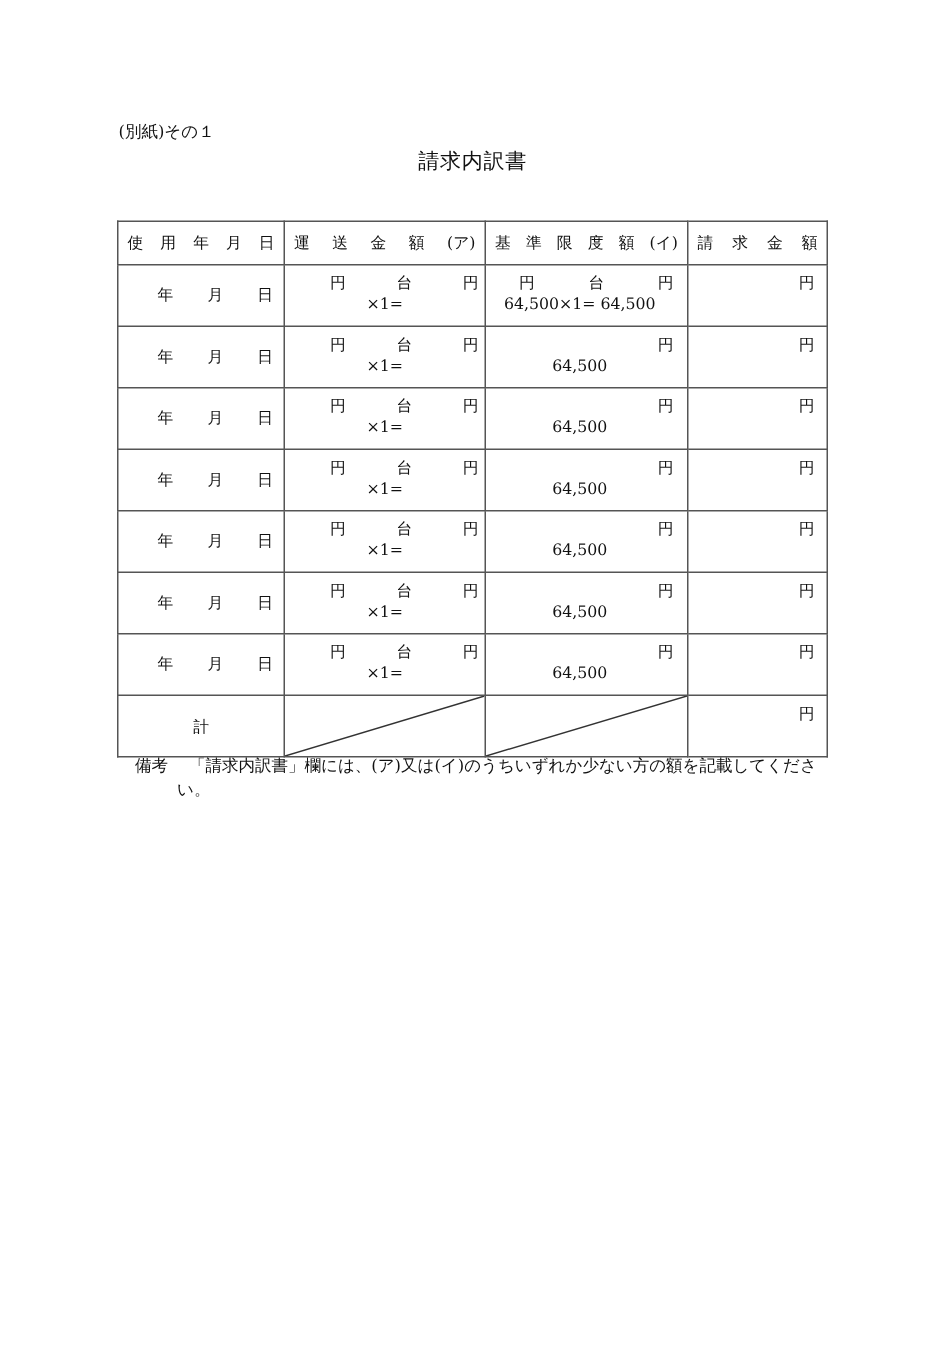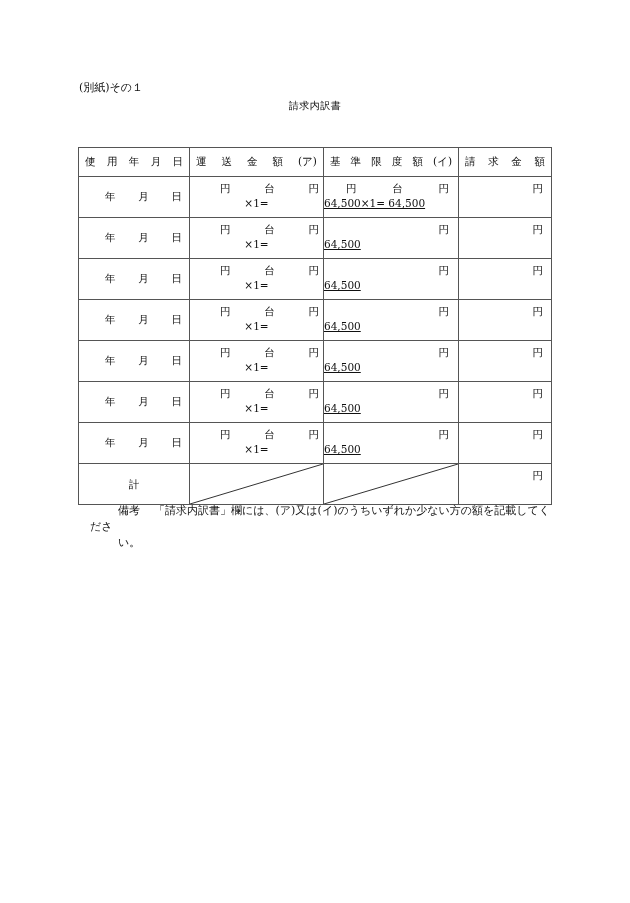--- a/index.html
+++ b/index.html
@@ -1,37 +1,37 @@
 <!DOCTYPE html>
 <html><head>
 <meta charset="utf-8">
 <style>
   html, body { margin:0; padding:0; background:#ffffff; }
   body { width:630px; height:903px; position:relative; overflow:hidden;
          font-family:"DejaVu Serif","Liberation Serif",serif; color:#111; }
   .page { position:absolute; left:0; top:0; width:516px; height:903px; }
   .annex { position:absolute; left:79px; top:80px; font-size:11px; }
-  .title { position:absolute; left:0; width:630px; top:99px; text-align:center; font-size:10px; letter-spacing:0.5px; }
+  .title { position:absolute; left:0; width:630px; top:99px; text-align:center; font-size:14px; letter-spacing:0.5px; }
   .subtitle { position:absolute; left:0; width:630px; top:124px; text-align:center; font-size:11px; letter-spacing:0.3px; }
   table.grid { position:absolute; left:78px; top:147px; border-collapse:collapse; table-layout:fixed; width:473px; font-size:10.5px; }
   table.grid td, table.grid th { border:1px solid #555; padding:0; vertical-align:top; position:relative; font-weight:normal; }
   table.grid th { height:28px; vertical-align:middle; }
   .hdr { display:flex; justify-content:space-between; padding:0 6px; }
   .row td { height:40px; }
   .date { display:flex; justify-content:space-between; padding:13px 7px 0 26px; }
   .fare-top { display:flex; justify-content:space-between; padding:5px 4px 0 30px; }
   .fare-bot { text-align:center; padding-top:1px; }
   .limit-top { text-align:right; padding:5px 9px 0 0; }
-  .limit-bot { text-align:left; padding:1px 9px 0 0;text-decoration:underline; }
+  .limit-bot { text-align:center; padding:1px 9px 0 0; }
   .limit-top-full { display:flex; justify-content:space-between; padding:5px 9px 0 22px; }
   .claim-yen { text-align:right; padding:5px 8px 0 0; }
   .total-label { text-align:center; padding-top:14px; }
   .diag { position:absolute; left:0; top:0; width:100%; height:100%; }
   .note { position:absolute; left:90px; top:503px; font-size:11px; line-height:16px; width:470px; }
-  .note .lbl { display:inline-block; width:36px;margin-left:28px; }
+  .note .lbl { display:inline-block; width:36px; }
   .note .cont { padding-left:28px; }
 </style>
 </head>
 <body>
 
 <div class="page">
   <div class="annex">(別紙)その１</div>
   <div class="title">請求内訳書</div>
 
   <table class="grid">

